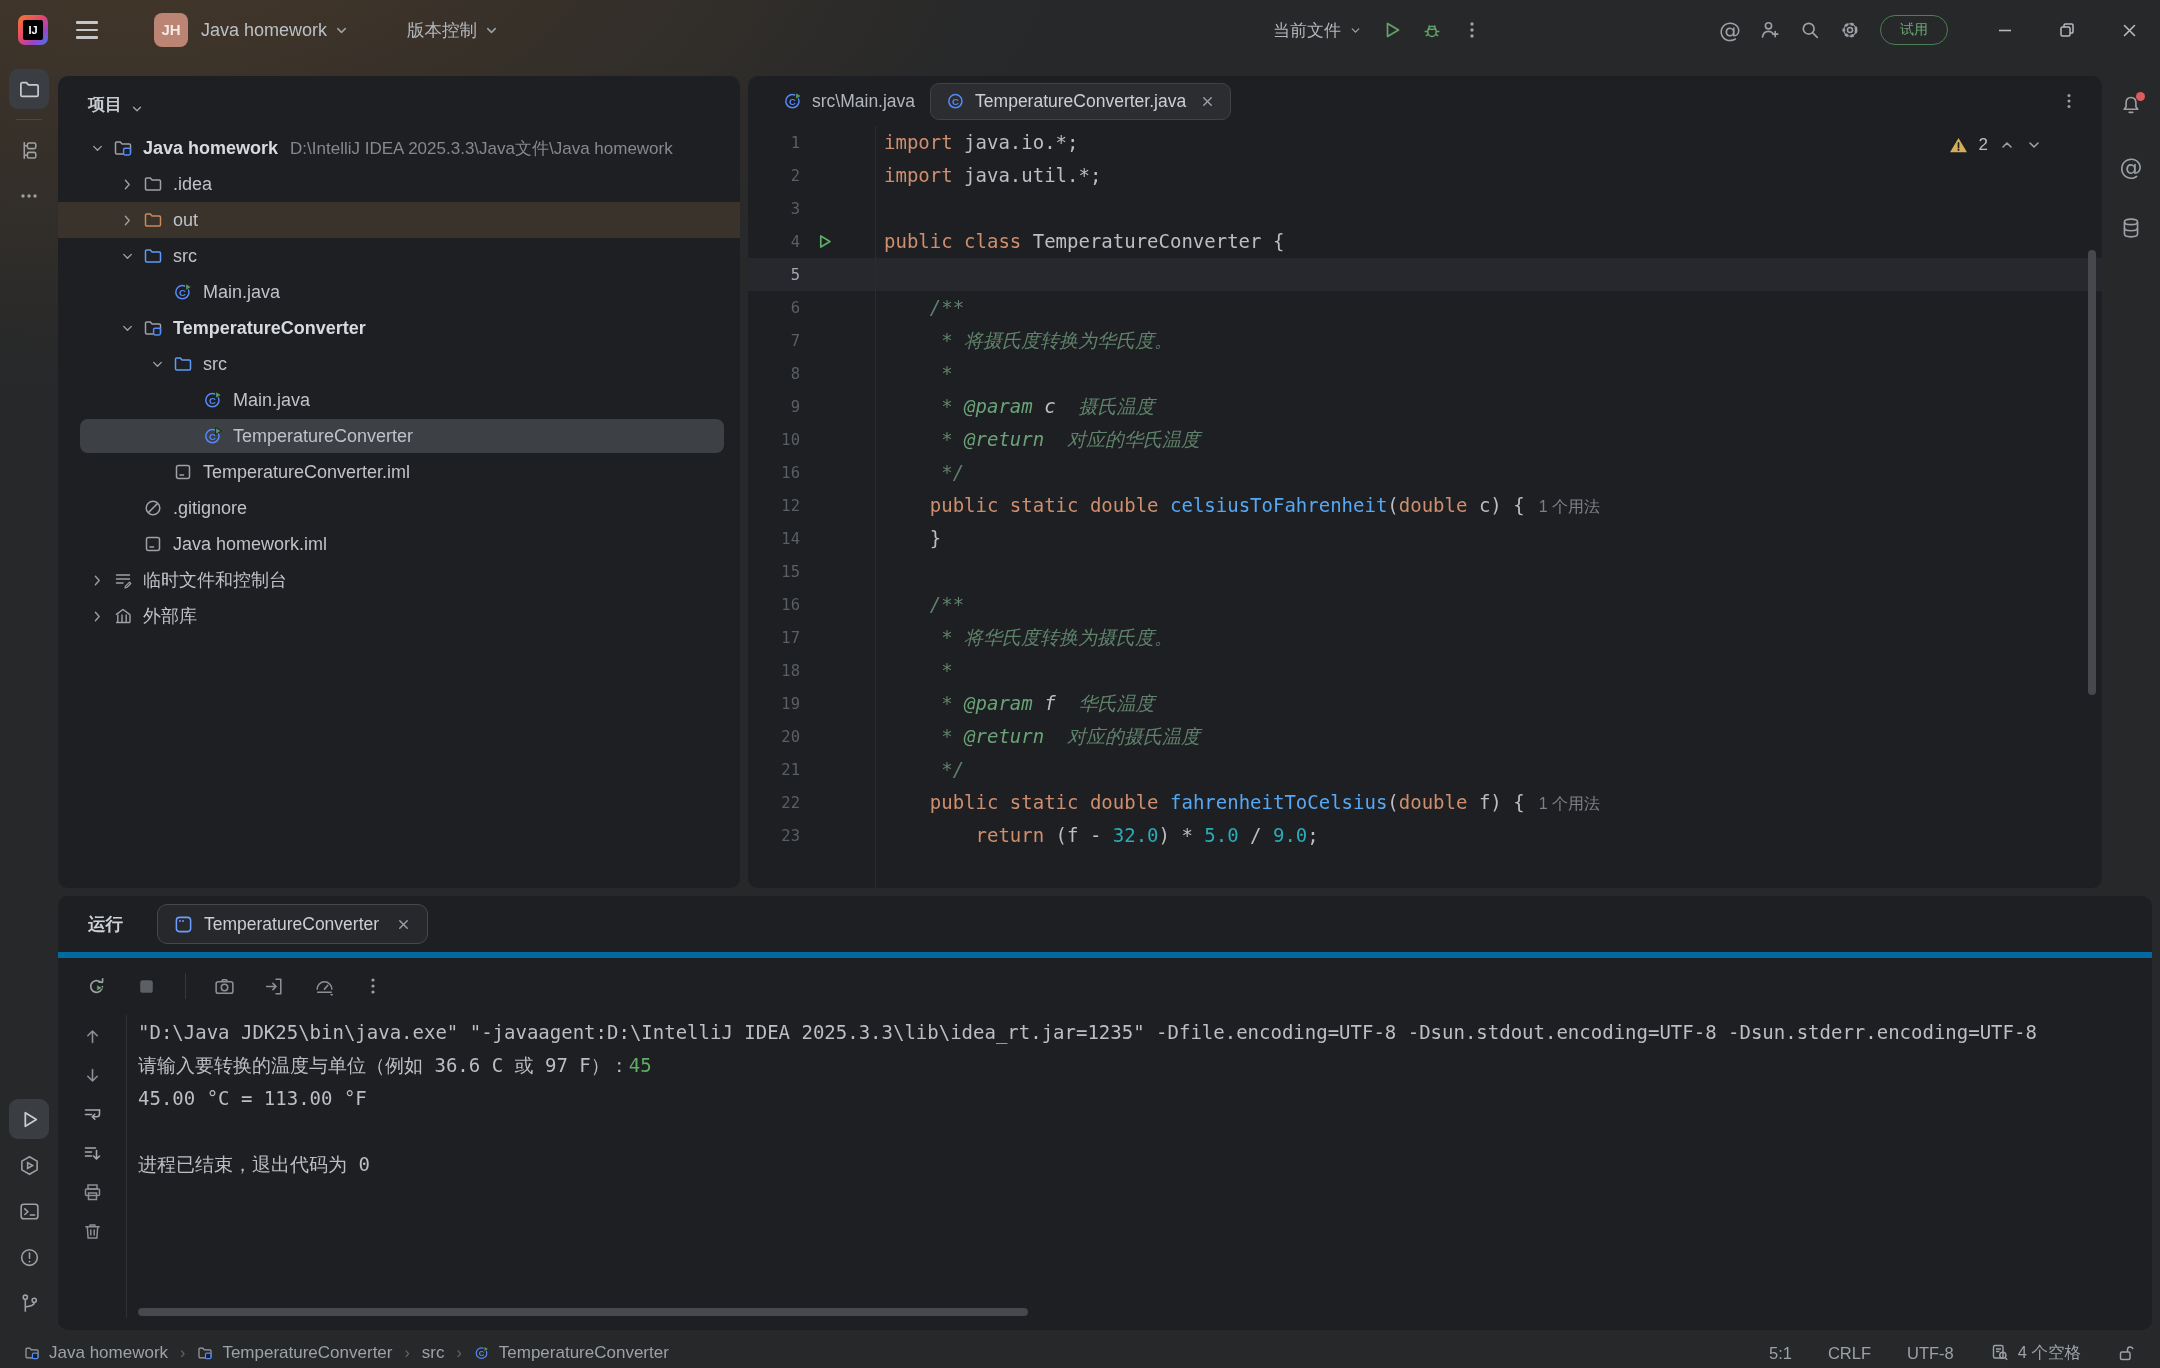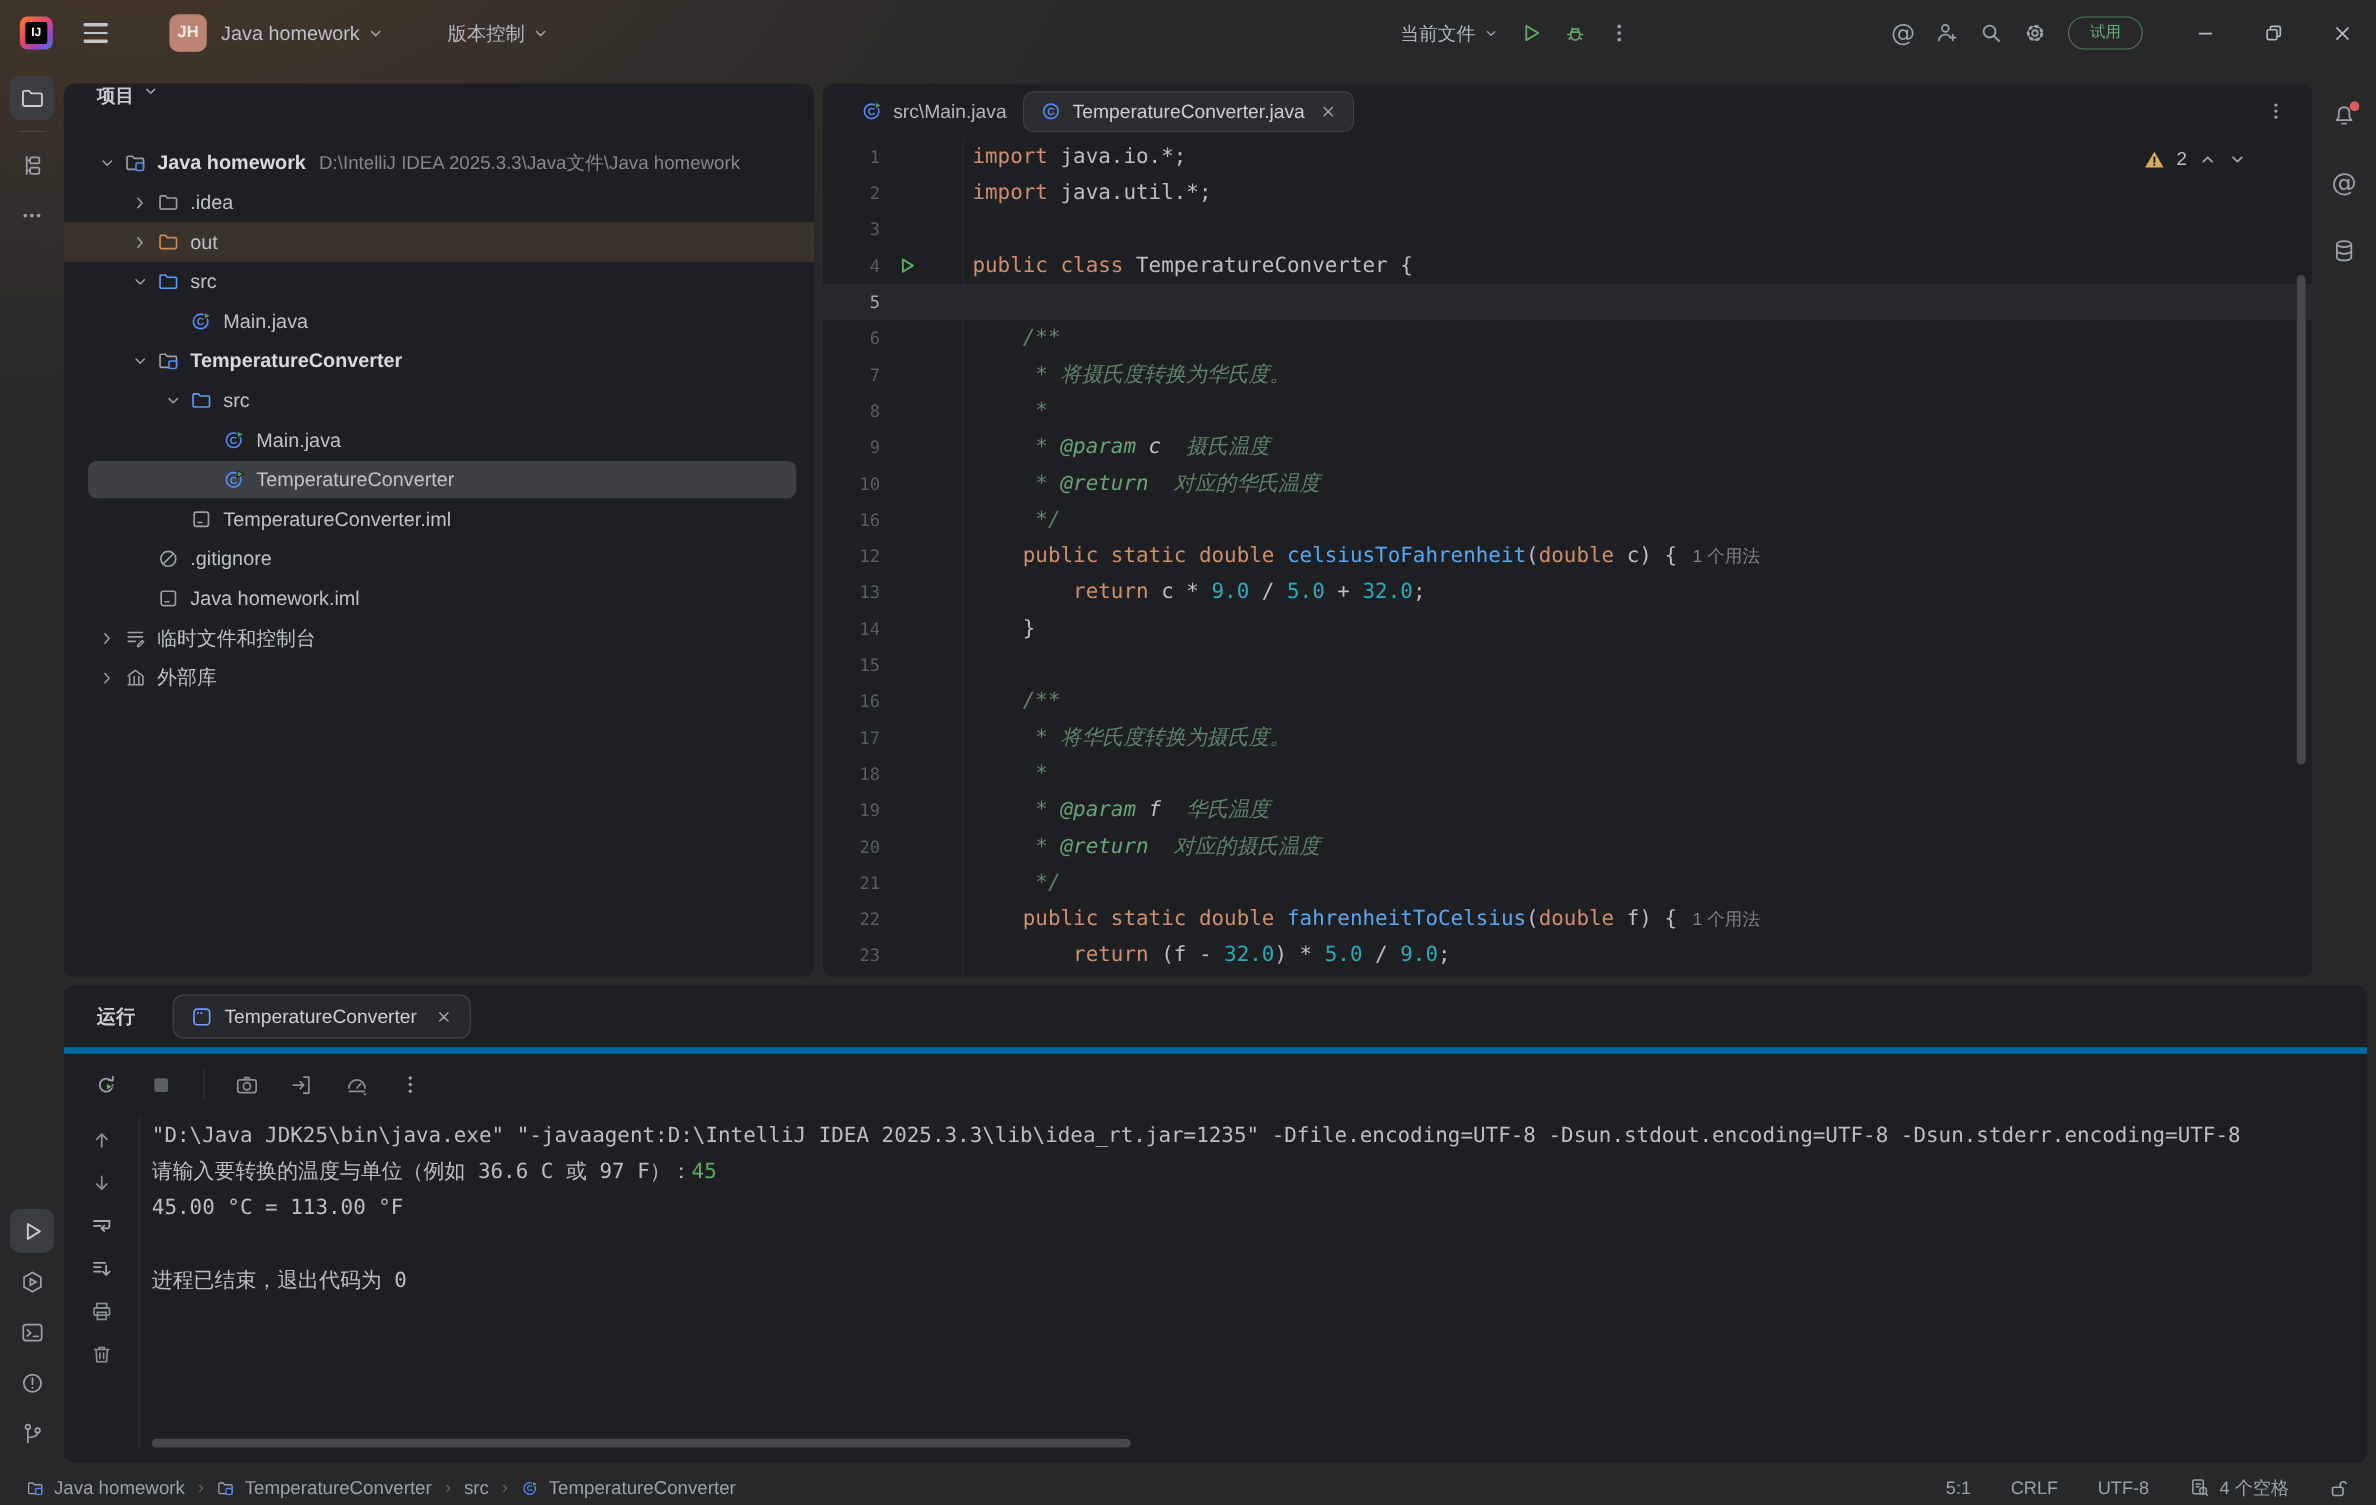--- a/index.html
+++ b/index.html
@@ -31,21 +31,21 @@
   .abtn{width:40px;height:40px;margin:3px 0;border-radius:9px;display:flex;align-items:center;justify-content:center;cursor:pointer}
   .abtn.active{background:#3a3d41}
   .ab-div{width:26px;height:1px;background:#45474b;margin:7px 0}
   .ab-bottom{margin-top:auto;display:flex;flex-direction:column;align-items:center}
   
   .island{position:absolute;background:#1e1f22;border-radius:10px;overflow:hidden}
   .project-panel{left:58px;top:76px;width:682px;height:812px}
   .editor-panel{left:748px;top:76px;width:1354px;height:812px}
   .run-panel{left:58px;top:896px;width:2094px;height:434px}
   
-  .panel-header{height:40px;display:flex;align-items:flex-start;gap:8px;padding-left:30px;font-size:17px;font-weight:700;color:#c6c9ce}
+  .panel-header{height:40px;display:flex;align-items:flex-end;gap:8px;padding-left:30px;font-size:17px;font-weight:700;color:#c6c9ce}
   #tree{margin-top:14px}
   .trow{position:relative;height:36px;display:flex;align-items:center;font-size:18px;color:#bfc2c8;white-space:nowrap;cursor:pointer}
   .trow>*{position:relative;z-index:1}
   .trow.selected::before{content:"";position:absolute;left:22px;right:16px;top:1px;bottom:1px;border-radius:8px;background:#3d4045;z-index:0}
   .trow.hover{background:#3a332b}
   .tchev{width:26px;display:flex;justify-content:center}
   .ticon{width:26px;display:flex;justify-content:center}
   .tlabel{margin-left:7px}
   .tlabel.bold{font-weight:700;color:#d7dade}
   .tpath{margin-left:12px;color:#85888e;font-size:17px;overflow:hidden}
@@ -487,21 +487,20 @@
                 <path d="M4.5 2.8v10.4l8.6-5.2z" fill="none" stroke="#5fad65" stroke-width="1.6" stroke-linejoin="round"></path>
               </svg></span><span class="ltext"><span class="tk-k">public class</span><span class="tk-p"> TemperatureConverter {</span></span></div>
           <div class="cline cur"><span class="lnum">5</span><span class="lrun"></span><span class="ltext"></span></div>
           <div class="cline"><span class="lnum">6</span><span class="lrun"></span><span class="ltext"><span class="tk-d">    /**</span></span></div>
           <div class="cline"><span class="lnum">7</span><span class="lrun"></span><span class="ltext"><span class="tk-d">     * 将摄氏度转换为华氏度。</span></span></div>
           <div class="cline"><span class="lnum">8</span><span class="lrun"></span><span class="ltext"><span class="tk-d">     *</span></span></div>
           <div class="cline"><span class="lnum">9</span><span class="lrun"></span><span class="ltext"><span class="tk-d">     * </span><span class="tk-t">@param</span><span class="tk-i"> c</span><span class="tk-d">  摄氏温度</span></span></div>
           <div class="cline"><span class="lnum">10</span><span class="lrun"></span><span class="ltext"><span class="tk-d">     * </span><span class="tk-t">@return</span><span class="tk-d">  对应的华氏温度</span></span></div>
           <div class="cline"><span class="lnum">16</span><span class="lrun"></span><span class="ltext"><span class="tk-d">     */</span></span></div>
           <div class="cline"><span class="lnum">12</span><span class="lrun"></span><span class="ltext"><span class="tk-p">    </span><span class="tk-k">public static double</span><span class="tk-p"> </span><span class="tk-m">celsiusToFahrenheit</span><span class="tk-p">(</span><span class="tk-k">double</span><span class="tk-p"> c) {</span><span class="tk-g">1 个用法</span></span></div>
-          <div class="cline"><span class="lnum">13</span><span class="lrun"></span><span class="ltext"><span class="tk-p">        </span><span class="tk-k">return</span><span class="tk-p"> c * </span><span class="tk-n">9.0</span><span class="tk-p"> / </span><span class="tk-n">5.0</span><span class="tk-p"> + </span><span class="tk-n">32.0</span><span class="tk-p">;</span></span></div>
           <div class="cline"><span class="lnum">14</span><span class="lrun"></span><span class="ltext"><span class="tk-p">    }</span></span></div>
           <div class="cline"><span class="lnum">15</span><span class="lrun"></span><span class="ltext"></span></div>
           <div class="cline"><span class="lnum">16</span><span class="lrun"></span><span class="ltext"><span class="tk-d">    /**</span></span></div>
           <div class="cline"><span class="lnum">17</span><span class="lrun"></span><span class="ltext"><span class="tk-d">     * 将华氏度转换为摄氏度。</span></span></div>
           <div class="cline"><span class="lnum">18</span><span class="lrun"></span><span class="ltext"><span class="tk-d">     *</span></span></div>
           <div class="cline"><span class="lnum">19</span><span class="lrun"></span><span class="ltext"><span class="tk-d">     * </span><span class="tk-t">@param</span><span class="tk-i"> f</span><span class="tk-d">  华氏温度</span></span></div>
           <div class="cline"><span class="lnum">20</span><span class="lrun"></span><span class="ltext"><span class="tk-d">     * </span><span class="tk-t">@return</span><span class="tk-d">  对应的摄氏温度</span></span></div>
           <div class="cline"><span class="lnum">21</span><span class="lrun"></span><span class="ltext"><span class="tk-d">     */</span></span></div>
           <div class="cline"><span class="lnum">22</span><span class="lrun"></span><span class="ltext"><span class="tk-p">    </span><span class="tk-k">public static double</span><span class="tk-p"> </span><span class="tk-m">fahrenheitToCelsius</span><span class="tk-p">(</span><span class="tk-k">double</span><span class="tk-p"> f) {</span><span class="tk-g">1 个用法</span></span></div>
           <div class="cline"><span class="lnum">23</span><span class="lrun"></span><span class="ltext"><span class="tk-p">        </span><span class="tk-k">return</span><span class="tk-p"> (f - </span><span class="tk-n">32.0</span><span class="tk-p">) * </span><span class="tk-n">5.0</span><span class="tk-p"> / </span><span class="tk-n">9.0</span><span class="tk-p">;</span></span></div>

